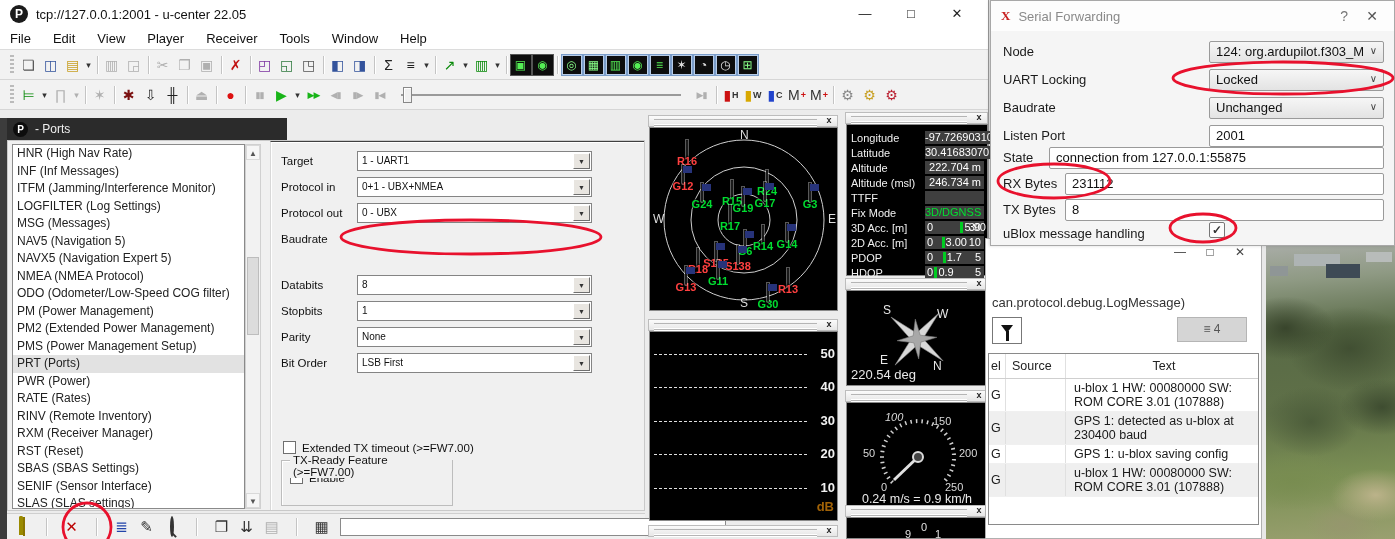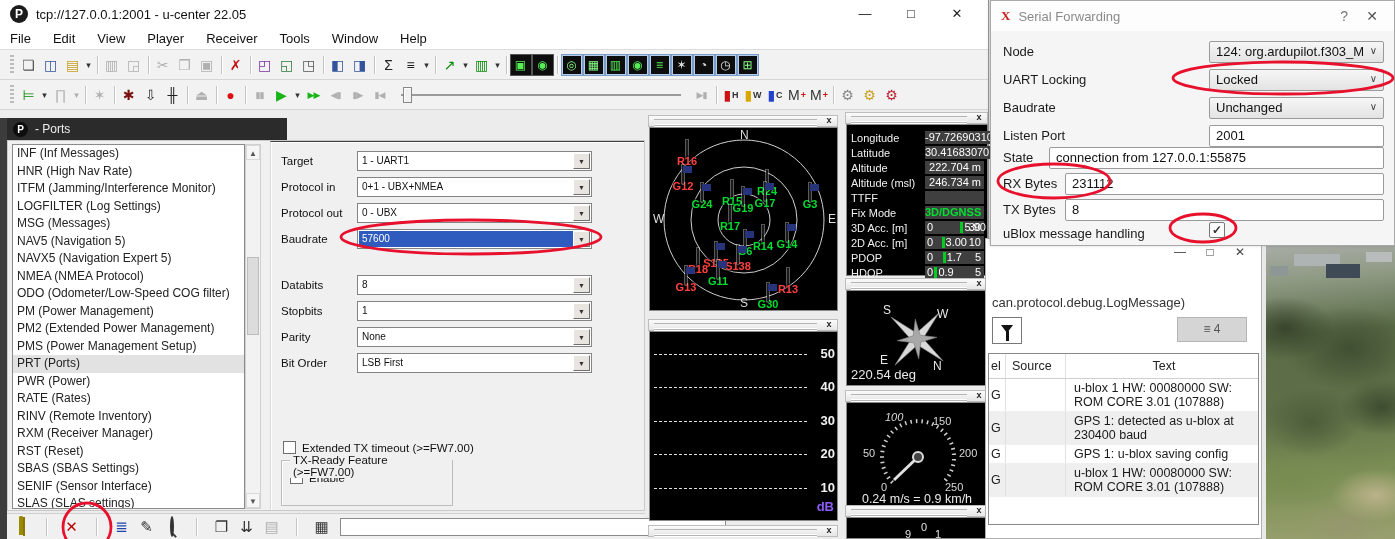--- a/index.html
+++ b/index.html
@@ -84,28 +84,28 @@
   .flag-us .flag { background:repeating-linear-gradient(#bb2222 0 1.5px, #f5f5f5 1.5px 3px); position:relative; }
   .flag-us .flag::before { content:""; position:absolute; left:0; top:0; width:9px; height:7px; background:#27337a; }
   .sat .slabel { display:block; font:bold 11px "Liberation Sans",sans-serif; color:#00dd30; margin-top:-4px; text-shadow:0 1px 2px #000,0 -1px 2px #000; }
   .sat.unused .slabel { color:#ff4040; }
 
   
   #db-canvas { left:649px; top:221px; width:189px; height:190px; }
   .dbline { position:absolute; left:4px; right:30px; border-top:1px dashed #e0e0e0; }
   .dbline:nth-of-type(1){top:22px;} .dbline:nth-of-type(2){top:55px;} .dbline:nth-of-type(3){top:89px;} .dbline:nth-of-type(4){top:122px;} .dbline:nth-of-type(5){top:156px;}
   .dbval { position:absolute; right:-28px; top:-9px; color:#f0f0f0; font:bold 13px "Liberation Sans",sans-serif; }
-  #db-unit { position:absolute; right:3px; bottom:6px; color:#8b5cf6; font:bold 13px "Liberation Sans",sans-serif;text-align:right; }
+  #db-unit { position:absolute; right:3px; bottom:6px; color:#a16207; font:bold 13px "Liberation Sans",sans-serif;text-align:right; }
 
   
   #data-canvas { left:846px; top:14px; width:142px; height:152px; padding:5px 3px 0 4px; }
   .drow { display:flex; align-items:center; height:15px; }
   .dlabel { width:74px; font-size:11px; color:#f0f0f0; flex:none; white-space:nowrap; }
   .dval { flex:1; height:13px; line-height:13px; background:#3f3f3f; color:#fff; font-size:11px; text-align:right; padding-right:3px; white-space:nowrap; }
-  .drow.fix .dval { color:#00e030; text-align:center; font-weight:bold; }
+  .drow.fix .dval { color:#00e030; text-align:center; font-weight:normal; }
   .grow { display:flex; align-items:center; height:15px; }
   .gbox { flex:1; height:13px; background:#3f3f3f; position:relative; color:#fff; font-size:11px; }
   .gmin { position:absolute; left:2px; top:0; line-height:13px; }
   .gmax { position:absolute; right:3px; top:0; line-height:13px; }
   .gpos { position:absolute; top:0; bottom:0; display:flex; align-items:center; }
   .gmark { width:3px; height:11px; background:#00cc22; }
   .gval { line-height:13px; padding-left:1px; }
 
   
   #compass-canvas { left:846px; top:180px; width:142px; height:96px; }
@@ -518,22 +518,22 @@
 
   <div id="mdi">
     <div id="left-dockstrip"></div>
 
     <div id="ports-header">
       <span class="app-logo">P</span>
       <span>- Ports</span>
     </div>
     <div id="ports-body">
       <div id="msg-list">
-        <div class="msg-item">INF (Inf Messages)</div>
-          <div class="msg-item">HNR (High Nav Rate)</div>
+        <div class="msg-item">HNR (High Nav Rate)</div>
+          <div class="msg-item">INF (Inf Messages)</div>
           <div class="msg-item">ITFM (Jamming/Interference Monitor)</div>
           <div class="msg-item">LOGFILTER (Log Settings)</div>
           <div class="msg-item">MSG (Messages)</div>
           <div class="msg-item">NAV5 (Navigation 5)</div>
           <div class="msg-item">NAVX5 (Navigation Expert 5)</div>
           <div class="msg-item">NMEA (NMEA Protocol)</div>
           <div class="msg-item">ODO (Odometer/Low-Speed COG filter)</div>
           <div class="msg-item">PM (Power Management)</div>
           <div class="msg-item">PM2 (Extended Power Management)</div>
           <div class="msg-item">PMS (Power Management Setup)</div>
@@ -570,24 +570,20 @@
             </div>
             <div class="frow">
               <span class="flabel">Protocol out</span>
               <span class="ccombo">
                 <span class="cval">0 - UBX</span>
                 <span class="cbtn" able="true">▼</span>
               </span>
             </div>
             <div class="frow highlight">
               <span class="flabel">Baudrate</span>
-              <span class="ccombo">
-                <span class="cval">57600</span>
-                <span class="cbtn" able="true">▼</span>
-              </span>
             </div>
             <div class="frow gap">
               <span class="flabel">Databits</span>
               <span class="ccombo">
                 <span class="cval">8</span>
                 <span class="cbtn" able="true">▼</span>
               </span>
             </div>
             <div class="frow">
               <span class="flabel">Stopbits</span>

